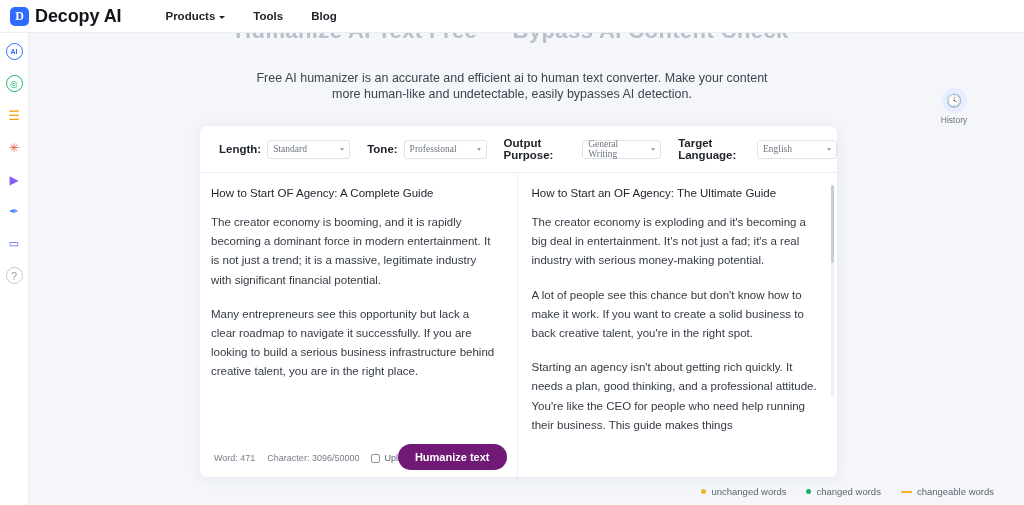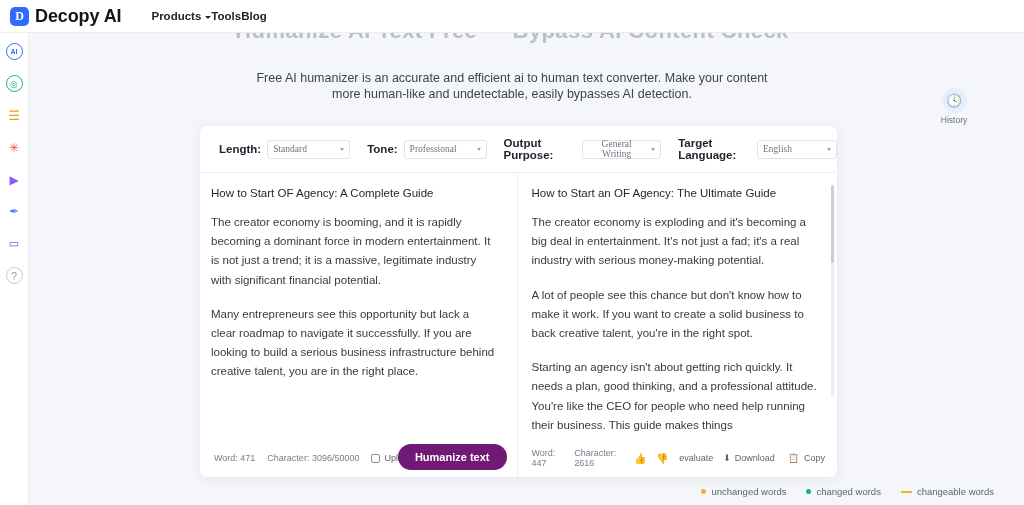--- a/index.html
+++ b/index.html
@@ -36,21 +36,21 @@
     border-radius: 5px;
     color: #fff;
     font-size: 12px; font-weight: bold;
     display: flex; align-items: center; justify-content: center;
     font-family: "Liberation Serif", serif;
   }
   .brand-name {
     font-size: 18px; font-weight: bold; color: #12141a;
     letter-spacing: -0.1px;
   }
-  .nav-items { display: flex; align-items: center; margin-left: 30px; }
+  .nav-items { display: flex; align-items: center; margin-left: 44px; gap: 28px; }
   .nav-item {
     font-size: 11.5px; color: #20242c; font-weight: bold;
     display: flex; align-items: center; gap: 4px;
     cursor: pointer;
   }
   .caret {
     width: 0; height: 0;
     border-left: 3.2px solid transparent;
     border-right: 3.2px solid transparent;
     border-top: 3.8px solid #20242c;
@@ -146,21 +146,21 @@
     cursor: pointer;
     font-family: "Liberation Serif", serif;
   }
   .opt-select .chev {
     width: 0; height: 0;
     border-left: 2.8px solid transparent;
     border-right: 2.8px solid transparent;
     border-top: 3.4px solid #9aa1ad;
     margin-left: 6px;
   }
-  .w-purpose { min-width: 79px; text-align: center; }
+  .w-purpose { min-width: 79px; }
   .w-lang { min-width: 80px; }
 
   
   .panes { display: flex; height: 304px; }
   .pane {
     flex: 1;
     position: relative;
     padding: 14px 20px 0 14px;
   }
   .pane.left { border-right: 1px solid #eceef3; padding-left: 11px; }
@@ -324,38 +324,20 @@
 
       <div class="pane right">
         <div class="pane-title">How to Start an OF Agency: The Ultimate Guide</div>
         <div class="body">
           <p>The creator economy is exploding and it's becoming a big deal in entertainment.  It's not just a fad; it's a real industry with serious money-making potential.</p>
           <p>A lot of people see this chance but don't know how to make it work.  If you want to create a solid business to back creative talent, you're in the right spot.</p>
           <p>Starting an agency isn't about getting rich quickly.  It needs a plan, good thinking, and a professional attitude.  You're like the CEO for people who need help running their business.  This guide makes things</p>
         </div>
         <div class="scroll-track"></div>
         <div class="scroll-thumb"></div>
-        <div class="pane-footer">
-          <span class="meta">Word: 447</span>
-          <span class="meta">Character: 2616</span>
-          <span class="rfoot-icons">
-            <span class="thumb">👍</span>
-            <span class="thumb">👎</span>
-            <span class="rf">evaluate</span>
-            <span class="rf">
-              <span>⬇</span>
-              <span>Download</span>
-              <span class="chev"></span>
-            </span>
-            <span class="rf">
-              <span>📋</span>
-              <span>Copy</span>
-            </span>
-          </span>
-        </div>
       </div>
 
     </div>
   </div>
 
   <div class="legend">
     <span class="leg">
       <span class="dot" style="background:#f0b429"></span>
       <span>unchanged words</span>
     </span>

